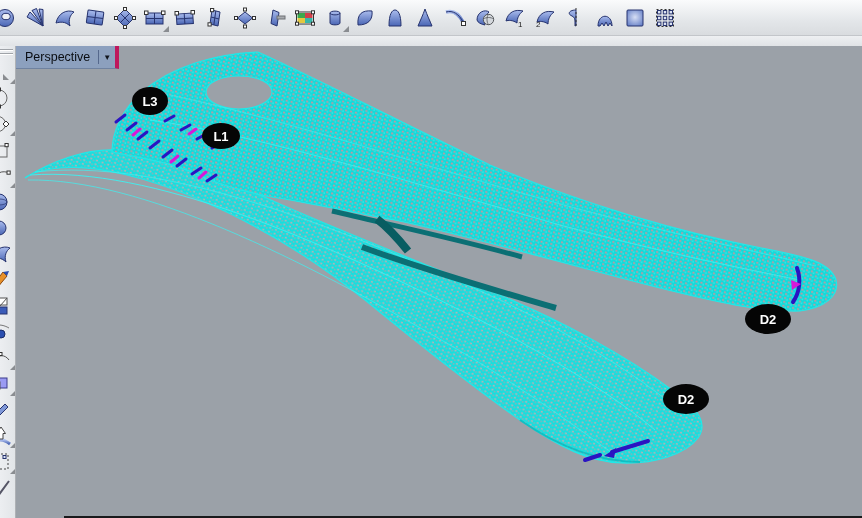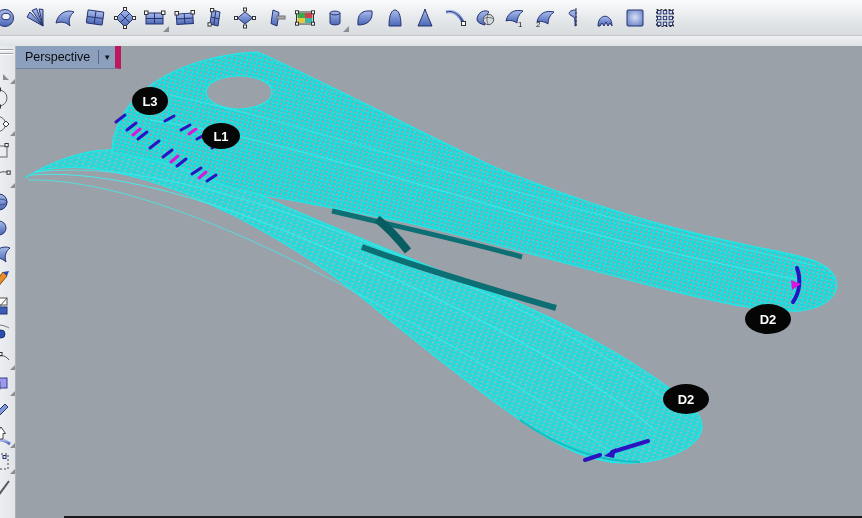--- a/index.html
+++ b/index.html
@@ -46,21 +46,21 @@
     content:"";position:absolute;right:1px;bottom:1px;
     border-left:5px solid transparent;border-bottom:5px solid #8a8d91;
   }
   
   .viewport{
     position:relative;width:846px;height:472px;background:#9ba1a8;overflow:hidden;
   }
   .vp-tab{
     position:absolute;left:0;top:0;z-index:5;height:22px;
     display:flex;align-items:center;background:#8ca0be;
-    border-right:6px solid #be185d;border-bottom:1px solid #6f82a0;
+    border-right:4px solid #be185d;border-bottom:1px solid #6f82a0;
     cursor:pointer;
   }
   .vp-tab .vp-title{font-size:12.5px;color:#0a0d12;padding:0 8px 0 9px;}
   .vp-tab .vp-arrow{
     border-left:1px solid #55688c;height:14px;display:flex;align-items:center;
     padding:0 4px;font-size:8px;color:#10141c;
   }
   .vp-bottomline{position:absolute;left:48px;right:0;bottom:0;height:2px;background:#191a1c;z-index:6;}
   svg.scene{position:absolute;left:0;top:0;}
   text.taglabel{

